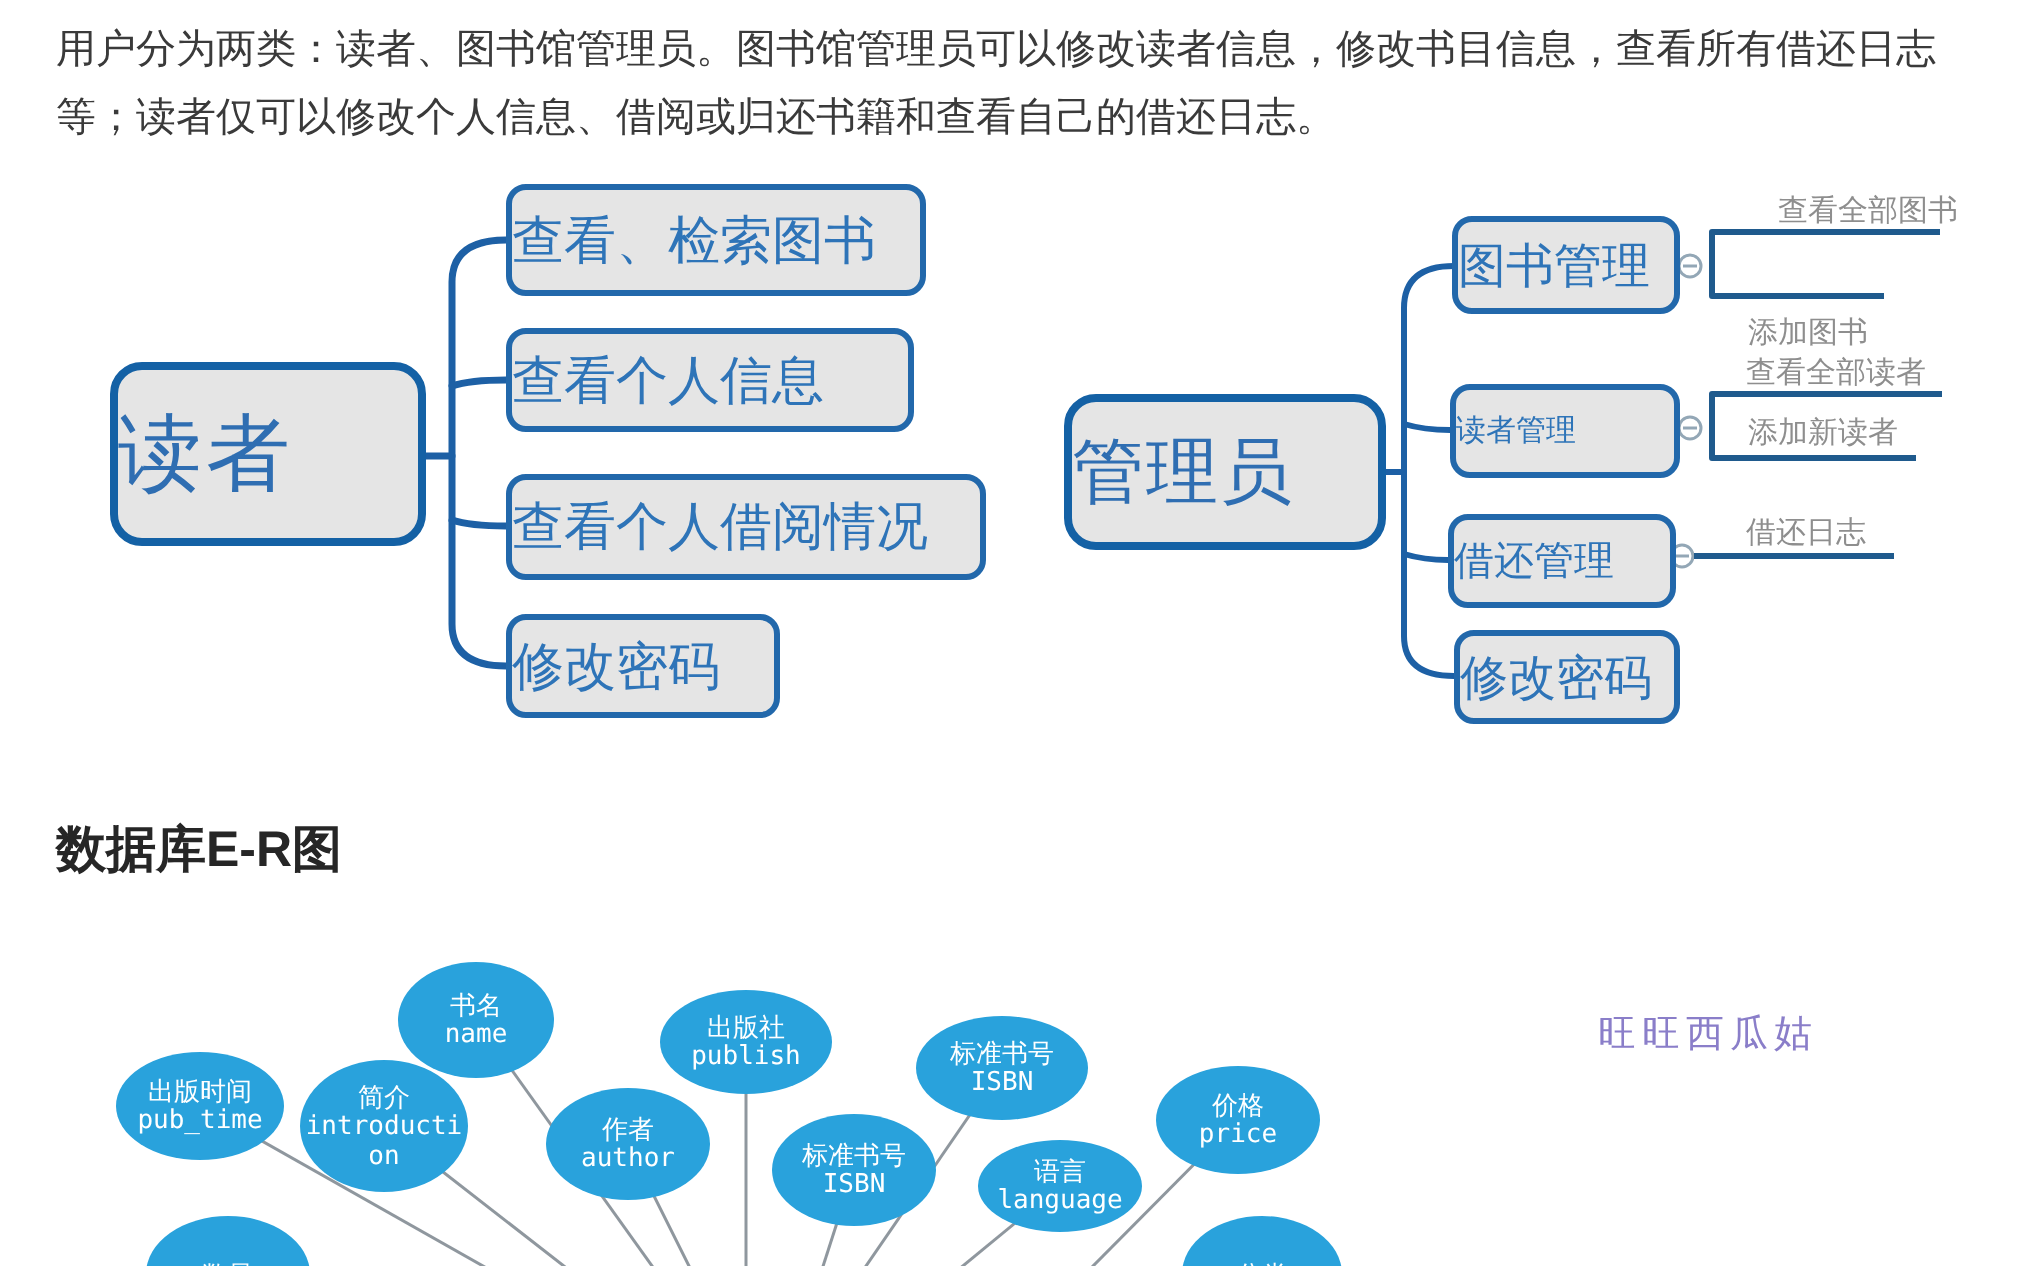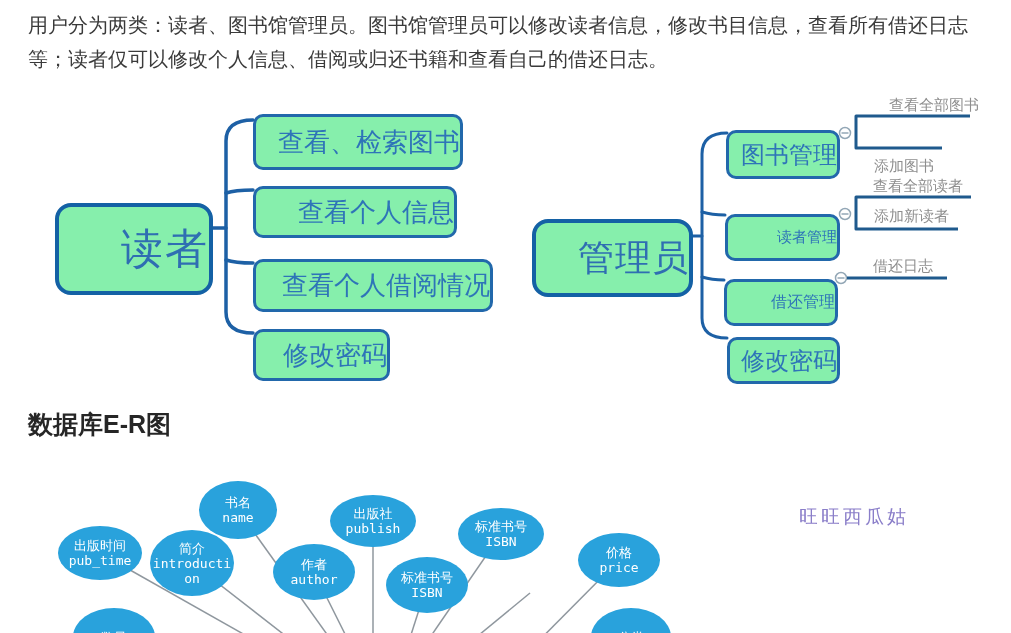--- a/index.html
+++ b/index.html
@@ -4,32 +4,32 @@
 <style>
   * { margin:0; padding:0; box-sizing:border-box; }
   html,body { width:1011px; height:633px; background:#ffffff; overflow:hidden;
     font-family:"Liberation Sans","DejaVu Sans",sans-serif; }
   .stage { position:relative; width:1011px; height:633px; }
   svg.layer { position:absolute; left:0; top:0; width:1011px; height:633px; z-index:1; }
 
   .intro { position:absolute; left:28px; top:8px; width:962px; z-index:2;
     font-size:20px; line-height:34px; color:#3a3a3a; }
 
-  .node { position:absolute; z-index:2; display:flex; align-items:center; justify-content:flex-end;
-    background:#86efac; border:3px solid #2268ab; border-radius:10px; color:#2e74b8;margin-top:22px; }
+  .node { position:absolute; z-index:2; display:flex; align-items:center; justify-content:flex-start;
+    background:#e5e5e5; border:3px solid #2268ab; border-radius:10px; color:#2e74b8; }
   .node.root { border-width:4px; border-color:#1461a5; border-radius:16px; color:#2f6eb2; }
   .r-root { left:55px; top:181px; width:158px; height:92px; font-size:42px; letter-spacing:2px; }
   .r-c1 { left:253px; top:92px;  width:210px; height:56px; font-size:26px; }
   .r-c2 { left:253px; top:164px; width:204px; height:52px; font-size:26px; }
   .r-c3 { left:253px; top:237px; width:240px; height:53px; font-size:26px; }
   .r-c4 { left:253px; top:307px; width:137px; height:52px; font-size:26px; }
   .a-root { left:532px; top:197px; width:161px; height:78px; font-size:36px; letter-spacing:1px; }
   .a-b1 { left:726px; top:108px; width:114px; height:49px; font-size:24px; }
   .a-b2 { left:725px; top:192px; width:115px; height:47px; font-size:15px; }
-  .a-b3 { left:724px; top:257px; width:114px; height:47px; font-size:16px; }
+  .a-b3 { left:724px; top:257px; width:114px; height:47px; font-size:20px; }
   .a-b4 { left:727px; top:315px; width:113px; height:47px; font-size:24px; }
 
   .leaf { position:absolute; z-index:2; font-size:15px; color:#8e8e8e; white-space:nowrap; }
 
   .er-heading { position:absolute; left:28px; top:408px; z-index:2;
     font-size:25px; font-weight:bold; color:#262626; }
 
   .ellipse { position:absolute; z-index:3; background:#29a2dc; border-radius:50%;
     display:flex; flex-direction:column; align-items:center; justify-content:center;
     color:#ffffff; text-align:center; line-height:15px; }
@@ -157,20 +157,24 @@
     <span class="en">author</span>
   </div>
   <div class="ellipse" style="left:386px; top:557px; width:82px; height:56px;">
     <span class="zh">标准书号</span>
     <span class="en">ISBN</span>
   </div>
   <div class="ellipse" style="left:458px; top:508px; width:86px; height:52px;">
     <span class="zh">标准书号</span>
     <span class="en">ISBN</span>
   </div>
+  <div class="ellipse" style="left:489px; top:570px; width:82px; height:46px;">
+    <span class="zh">语言</span>
+    <span class="en">language</span>
+  </div>
   <div class="ellipse" style="left:578px; top:533px; width:82px; height:54px;">
     <span class="zh">价格</span>
     <span class="en">price</span>
   </div>
   <div class="ellipse" style="left:73px; top:608px; width:82px; height:58px;">
     <span class="zh">数量</span>
   </div>
   <div class="ellipse" style="left:591px; top:608px; width:80px; height:58px;">
     <span class="zh">分类</span>
   </div>

